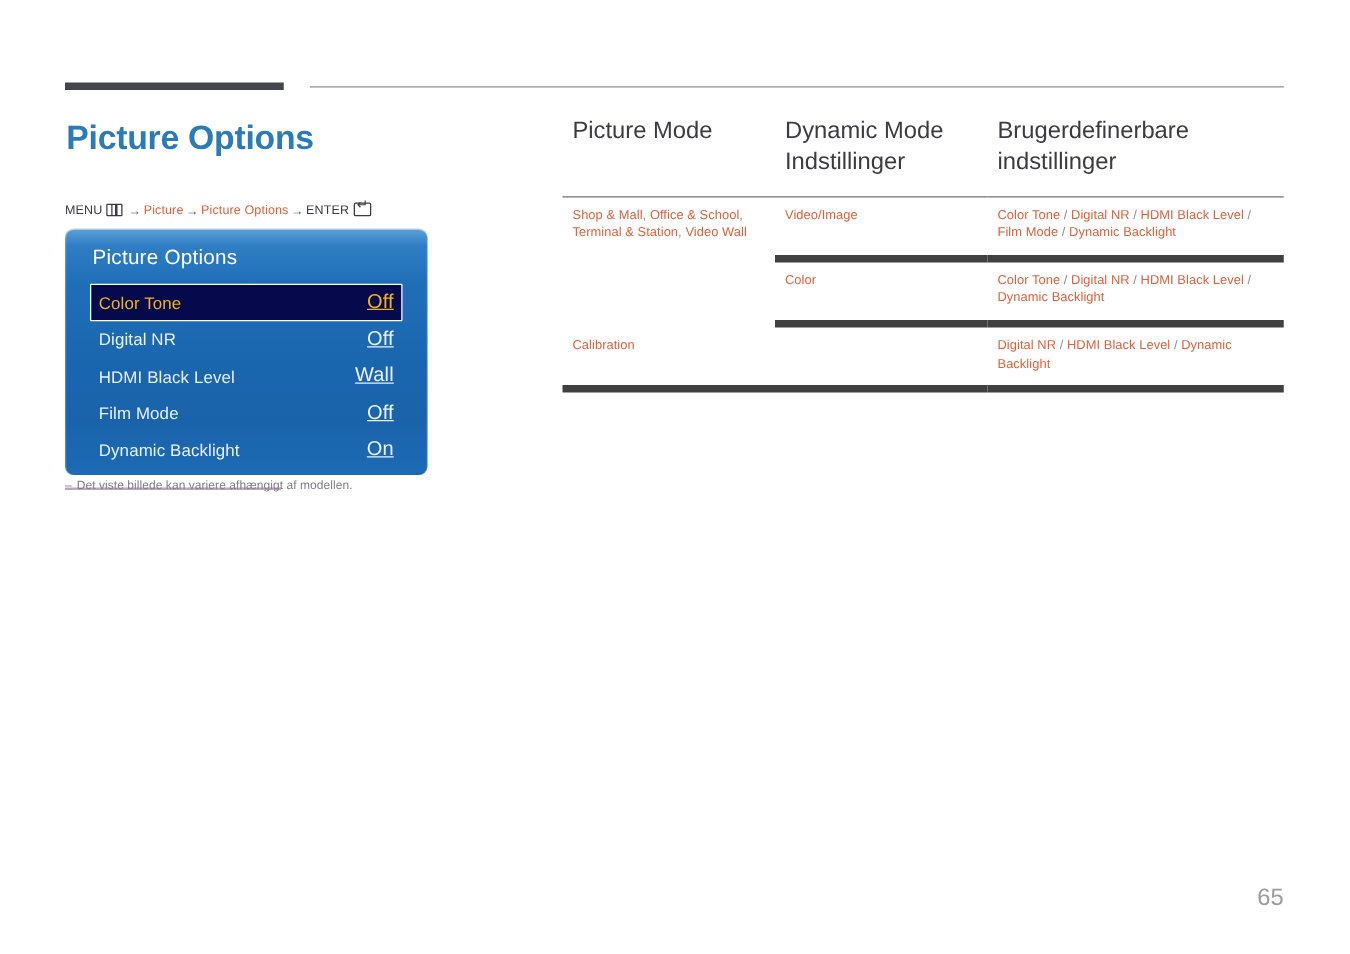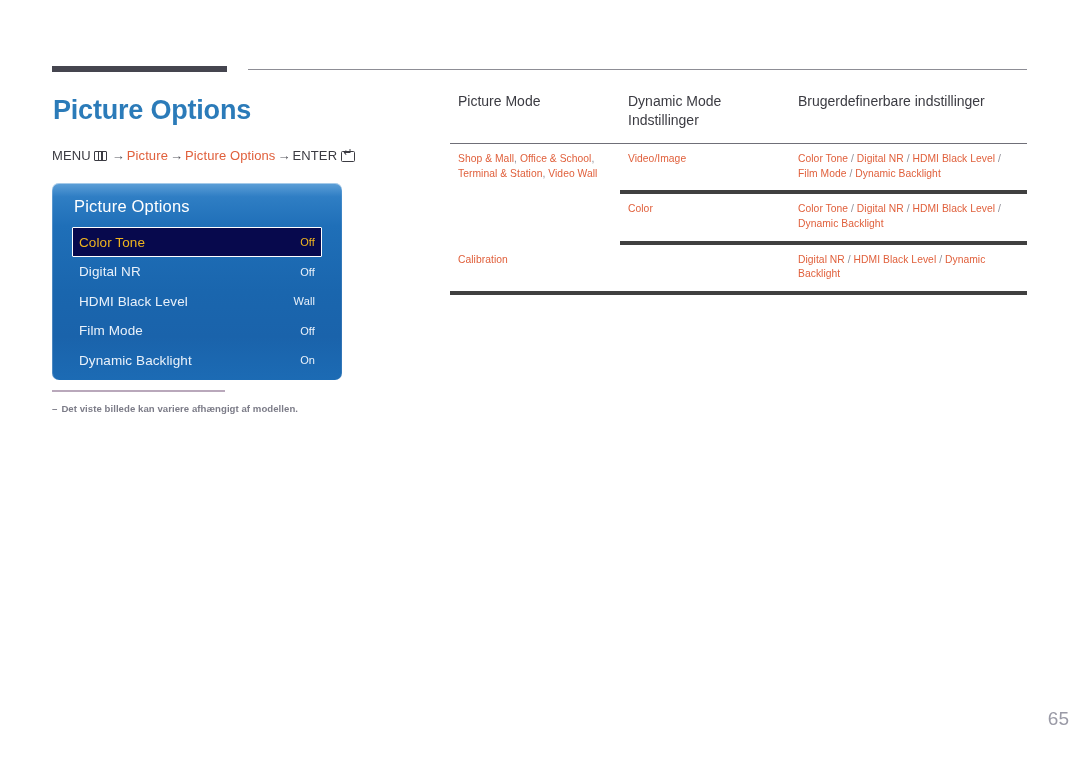--- a/index.html
+++ b/index.html
@@ -42,22 +42,22 @@
     width: 350px;
   }
   .page-title {
     font-size: 27px;
     color: #2b7bb9;
     letter-spacing: -0.2px;
     line-height: 1.15;
     margin: 0 0 0 1px;
   }
   .breadcrumb {
-    margin-top: 22px;
-    font-size: 13px;
+    margin-top: 36px;
+    font-size: 10px;
     color: #3b3b42;
     white-space: nowrap;
     letter-spacing: 0.1px;
   }
   .breadcrumb .hl { color: #e0603c; }
   .breadcrumb .arrow { color: #55555c; padding: 0 2px; }
   .ic-menu {
     display: inline-block;
     width: 13px;
     height: 10px;
@@ -136,23 +136,24 @@
     justify-content: space-between;
     box-sizing: border-box;
     padding: 0 5px;
   }
   .osd-row .lbl {
     font-size: 13.5px;
     color: #e9f1fa;
     letter-spacing: 0.1px;
   }
   .osd-row .val {
-    font-size: 11px;
+    font-size: 16px;
     color: #e9f1fa;
     letter-spacing: 0.1px;
+    text-decoration: underline;
   }
   .osd-row.selected {
     background: #07094d;
     border: 1.6px solid #ffffff;
     border-radius: 1px;
     margin: 0 20px;
     padding: 0 6px;
     height: 30px;
   }
   .osd-row.selected .lbl,
@@ -163,26 +164,25 @@
     position: absolute;
     left: 52px;
     top: 390px;
     width: 173px;
     height: 1.5px;
     background: #b9a8bb;
   }
   .note {
     position: absolute;
     left: 52px;
-    top: 403px;
+    top: 383px;
     font-size: 9.6px;
     color: #7c7c88;
     letter-spacing: 0.05px;
     white-space: nowrap;
-    font-weight: bold;
   }
   .note .dash { margin-right: 4px; }
 
   
   .table {
     position: absolute;
     left: 450px;
     top: 92px;
     width: 577px;
   }
@@ -190,35 +190,35 @@
     width: 100%;
     border-collapse: collapse;
     table-layout: fixed;
   }
   .tbl col.c1 { width: 170px; }
   .tbl col.c2 { width: 170px; }
   .tbl col.c3 { width: 237px; }
   .tbl th {
     text-align: left;
     font-weight: normal;
-    font-size: 14px;
+    font-size: 19px;
     color: #3b3b42;
     vertical-align: top;
     padding: 0 8px 14px 8px;
     line-height: 1.33;
     border-bottom: 1.6px solid #6f6f78;
   }
   .tbl th:first-child { padding-left: 8px; }
   .tbl td {
     vertical-align: top;
     font-size: 10.3px;
     color: #e0603c;
     line-height: 1.42;
     padding: 8px 8px 9px 8px;
-    border-bottom: 4px solid #404040;
+    border-bottom: 6px solid #404040;
     letter-spacing: 0.05px;
   }
   .tbl td.nb { border-bottom: none; }
   .sep { color: #8e8e97; }
 </style>
 </head>
 <body>
 
 <div class="rule-bar"></div>
 <div class="rule-line"></div>
@@ -293,13 +293,13 @@
         <td>Color Tone <span class="sep">/</span> Digital NR <span class="sep">/</span> HDMI Black Level <span class="sep">/</span> Dynamic Backlight</td>
       </tr>
       <tr>
         <td colspan="2">Calibration</td>
         <td>Digital NR <span class="sep">/</span> HDMI Black Level <span class="sep">/</span> Dynamic Backlight</td>
       </tr>
     </tbody>
   </table>
 </div>
 
-<div style="position:absolute; left:0; top:708px; width:1027px; text-align:right; font-size:19px; color:#9a9aa6;margin-left:42px;">65</div>
+<div style="position:absolute; left:0; top:708px; width:1027px; text-align:right; font-size:19px; color:#9a9aa6;">65</div>
 
 </body></html>

